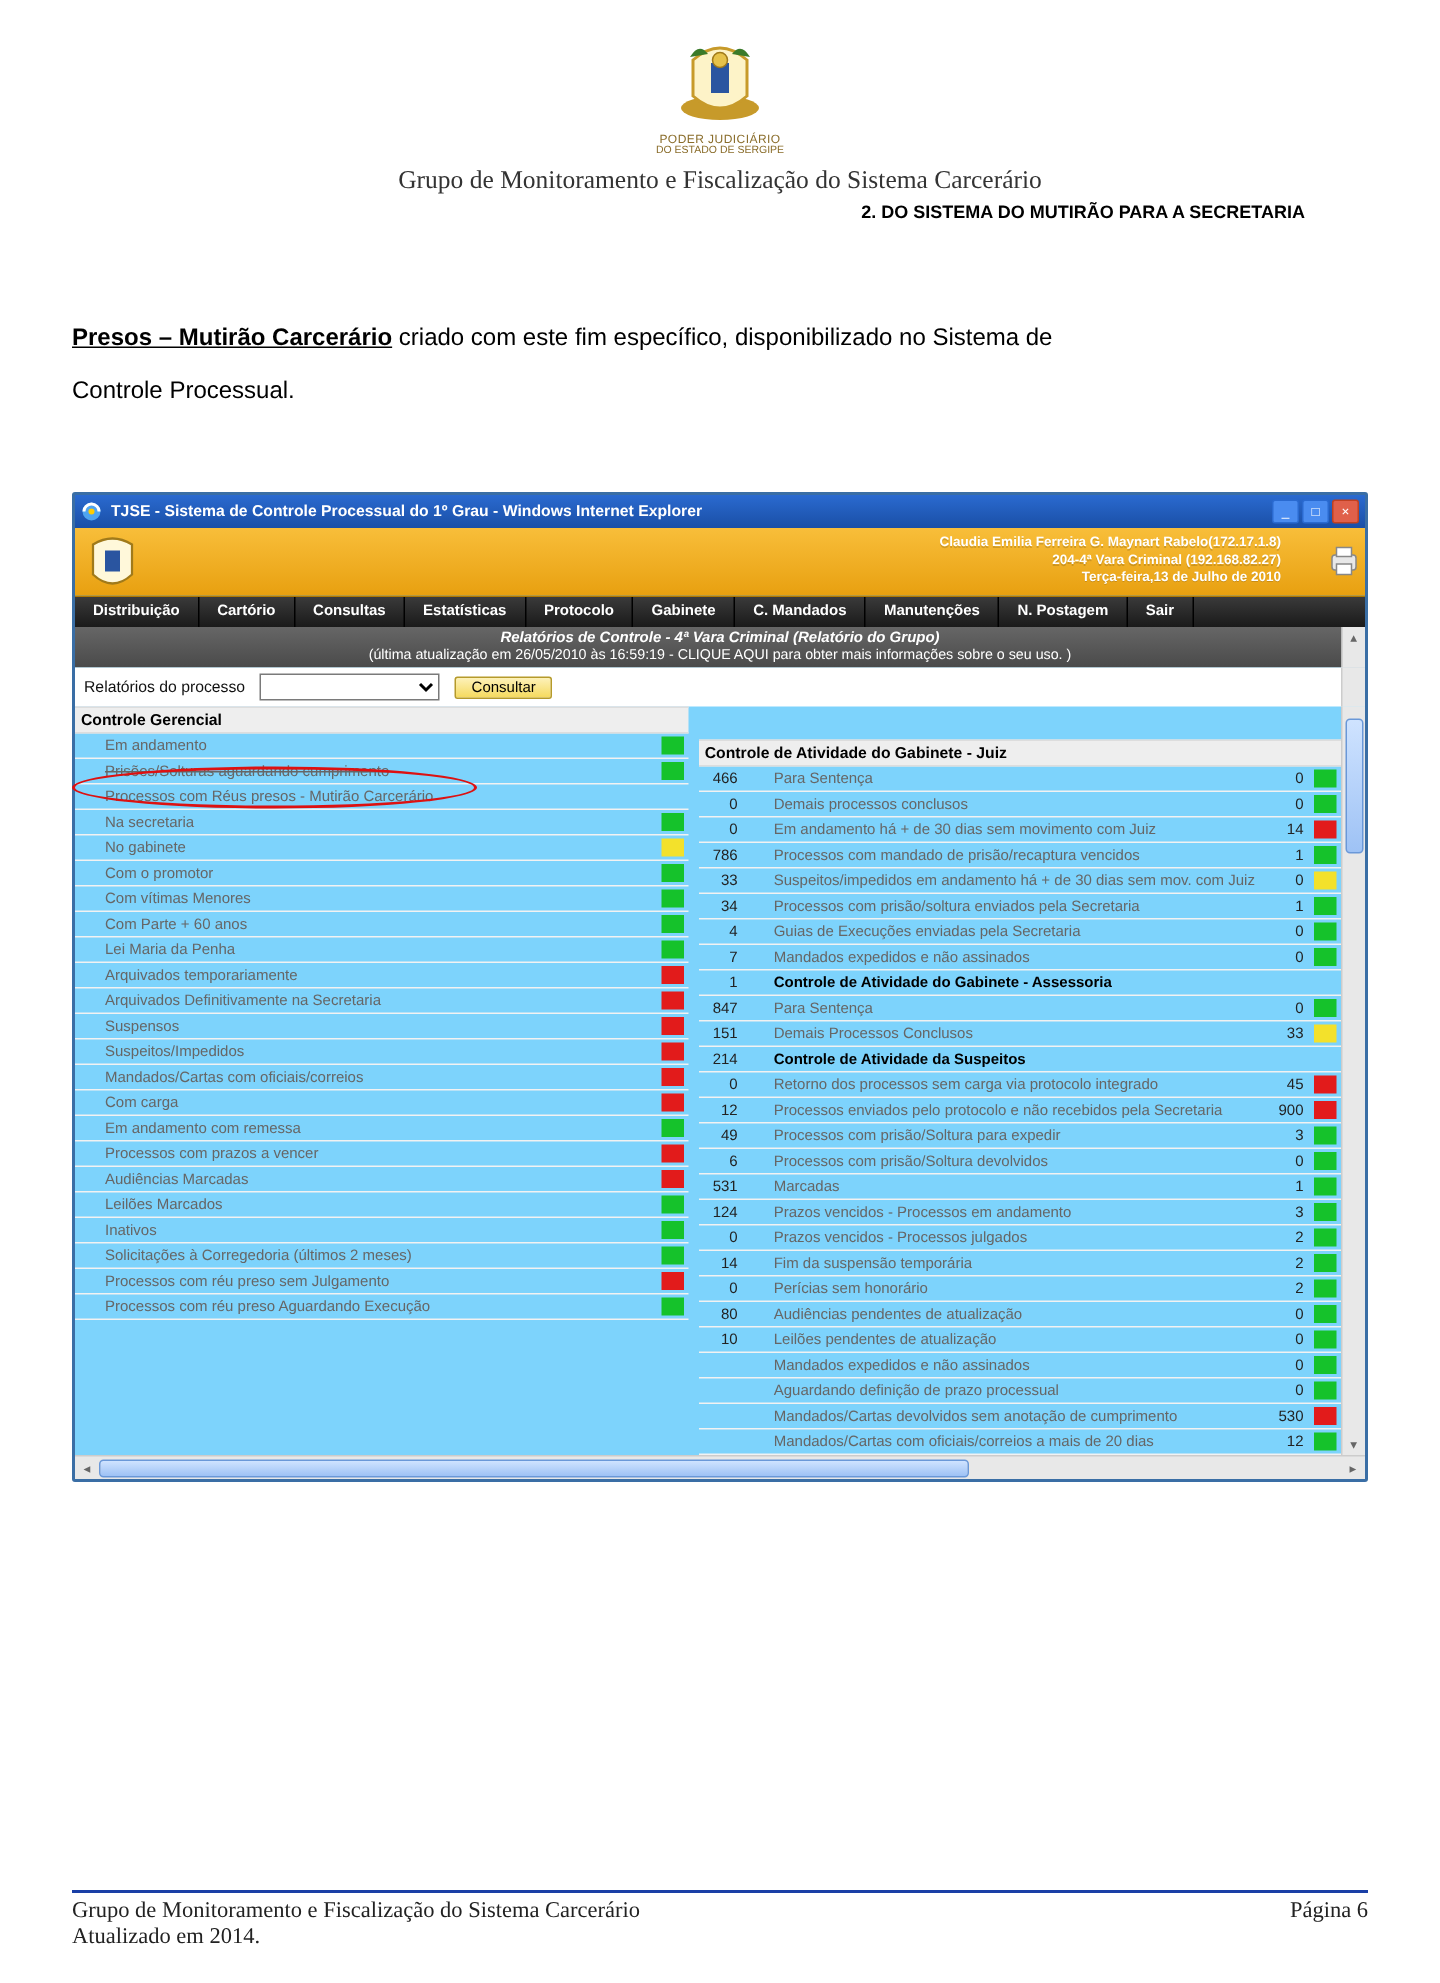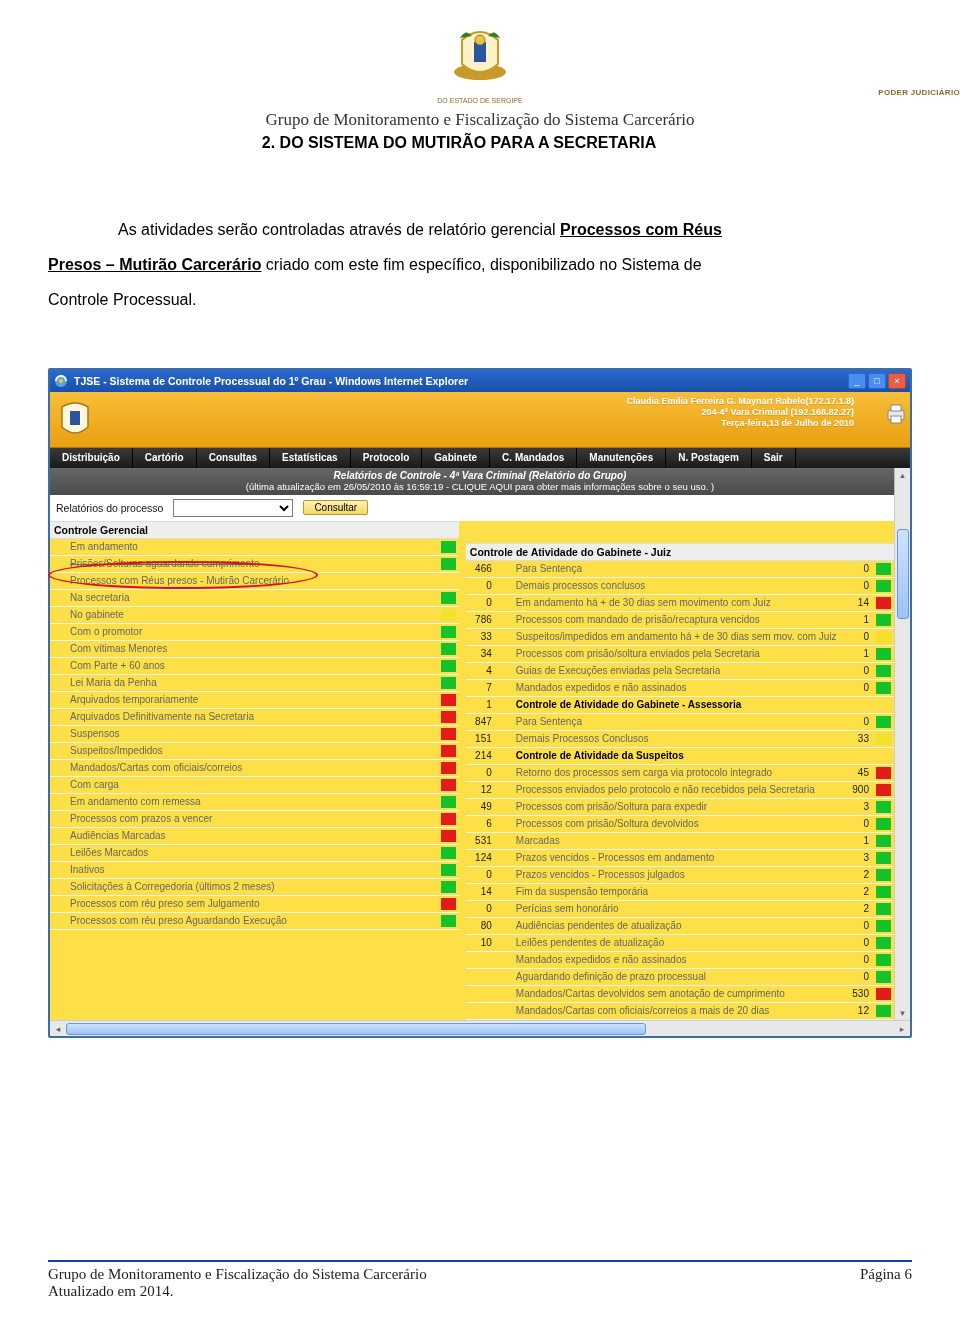--- a/index.html
+++ b/index.html
@@ -2,39 +2,39 @@
 <html><head>
 <meta charset="utf-8">
 <style>
   * { margin:0; padding:0; box-sizing:border-box; }
   body { width:960px; height:1322px; background:#fff; font-family:Verdana,Arial,sans-serif; position:relative; }
   
   
   .doc-header { text-align:center; padding-top:20px; }
   .crest { width:60px; height:64px; margin:0 auto 4px; position:relative; }
   .crest svg { display:block; }
-  .crest-caption { font-size:8px; color:#8a6d2b; font-weight:bold; letter-spacing:0.3px;text-align:right; }
+  .crest-caption { font-size:8px; color:#8a6d2b; font-weight:normal; letter-spacing:0.3px; }
   .crest-sub { font-size:7px; color:#8a6d2b; }
   .org-line { font-family:"Times New Roman",serif; font-size:17px; color:#333; margin-top:6px; }
-  .section-title { font-family:Verdana,sans-serif; font-size:16px; font-weight:bold; color:#000; text-align:center; margin:4px 90px 0 48px; }
+  .section-title { font-family:Verdana,sans-serif; font-size:12px; font-weight:bold; color:#000; text-align:right; margin:4px 90px 0 48px; }
   
   .doc-body { margin:60px 90px 0 48px; font-family:Verdana,sans-serif; font-size:16px; line-height:2.2; text-align:justify; }
   .doc-body .indent { text-indent:70px; }
   .u { text-decoration:underline; font-weight:bold; }
   
   
-  .browser { margin:50px 48px 0 48px; border:2px solid #3a6ea5; border-radius:2px; background:#fde047; font-size:10px; color:#222; }
+  .browser { margin:50px 48px 0 48px; border:2px solid #3a6ea5; border-radius:2px; background:#7dd3fc; font-size:10px; color:#222; }
   .titlebar { background:linear-gradient(#2a6ad0,#1a4fa6); color:#fff; display:flex; align-items:center; height:22px; padding:0 4px; }
   .titlebar .ie-icon { width:14px; height:14px; margin-right:6px; }
   .titlebar .ttl { flex:1; font-size:10.5px; font-weight:bold; }
   .titlebar .winbtns { display:flex; gap:2px; }
   .winbtn { width:18px; height:16px; background:#4a8cf0; border:1px solid #2a6ad0; border-radius:2px; color:#fff; font-size:9px; line-height:14px; text-align:center; }
   .winbtn.close { background:#e0604a; border-color:#c04020; }
   
-  .app-header { display:flex; align-items:stretch; background:linear-gradient(#f8be3a,#e8a010); height:56px; border-bottom:1px solid #b07800; }
+  .app-header { display:flex; align-items:stretch; background:linear-gradient(#f8be3a,#e8a010); height:46px; border-bottom:1px solid #b07800; }
   .app-badge { width:50px; display:flex; align-items:center; justify-content:center; }
   .app-badge svg{ display:block; }
   .app-header .spacer { flex:1; }
   .user-block { color:#fff; font-size:9px; font-weight:bold; text-align:right; padding:4px 30px 2px 6px; line-height:1.25; text-shadow:0 1px 0 rgba(0,0,0,.15);}
   .printer-wrap{ position:relative; width:26px; }
   .printer-wrap svg{ position:absolute; right:2px; top:10px; }
   
   .menubar { display:flex; background:linear-gradient(#3a3a3a,#1a1a1a); color:#fff; font-size:10px; font-weight:bold; }
   .menubar .mi { padding:4px 12px 5px; border-right:1px solid #000; cursor:default; }
   
@@ -97,23 +97,20 @@
       <path d="M50 18 Q44 8 38 16" fill="#3a7a2a"></path>
     </svg>
   </div>
   <div class="crest-caption">PODER JUDICIÁRIO</div>
   <div class="crest-sub">DO ESTADO DE SERGIPE</div>
   <div class="org-line">Grupo de Monitoramento e Fiscalização do Sistema Carcerário</div>
 </div>
 <div class="section-title">2. DO SISTEMA DO MUTIRÃO PARA A SECRETARIA</div>
 
 <div class="doc-body">
-  <p class="indent">
-    <span>As atividades serão controladas através de relatório gerencial </span><span class="u">Processos com Réus</span>
-  </p>
   <p>
     <span class="u">Presos – Mutirão Carcerário</span><span> criado com este fim específico, disponibilizado no Sistema de</span>
   </p>
   <p>Controle Processual.</p>
 </div>
 
 <div class="browser">
   <div class="titlebar">
     <span class="ie-icon">
       <svg viewBox="0 0 14 14">

